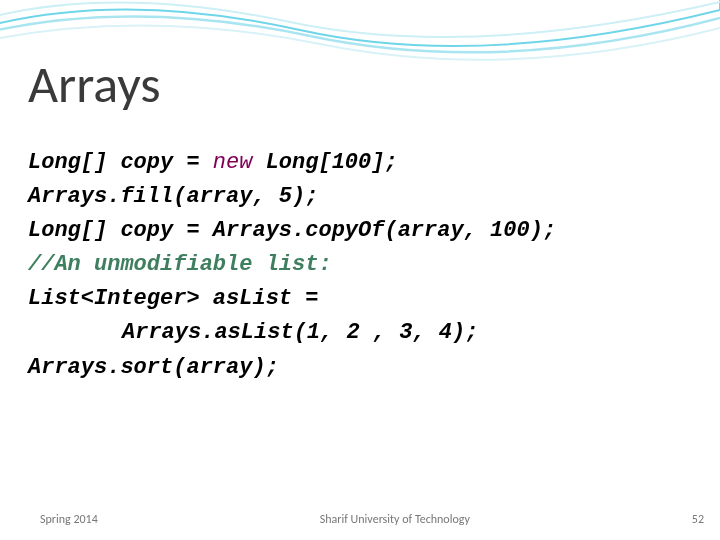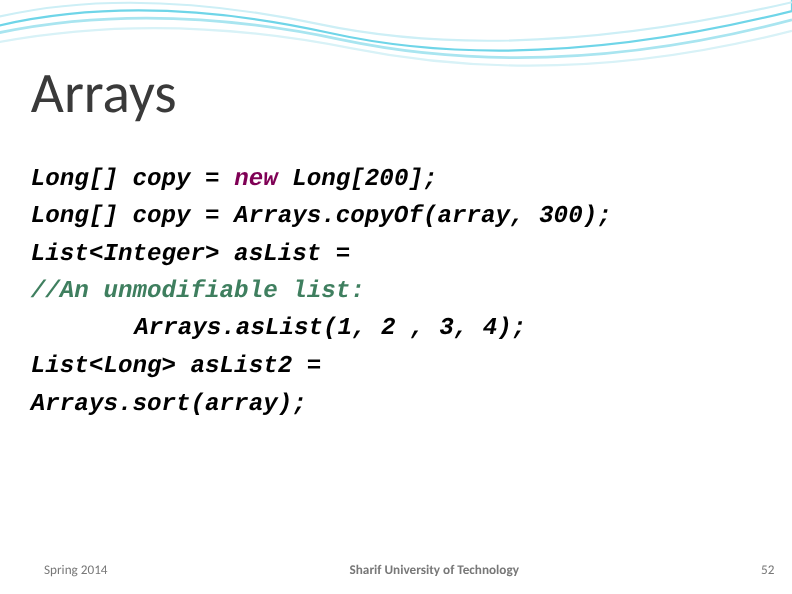--- a/index.html
+++ b/index.html
@@ -32,63 +32,63 @@
     left: 28px;
     right: 20px;
     font-family: 'Courier New', Courier, monospace;
     font-size: 22px;
     font-weight: bold;
     font-style: italic;
     line-height: 1.55;
     color: #000000;
   }
   .code-line { white-space: pre; }
-  .kw-new { color: #7f0055; font-weight: bold; }
+  .kw-new { color: #7f0055; font-weight: normal; }
   .comment { color: #3f7f5f; }
   .indent { padding-left: 94px; font-family: Liberation Mono, monospace; }
   .indent2 { padding-left: 28px; }
   .footer {
     position: absolute;
     bottom: 14px;
     left: 12px;
     width: 100%;
     padding: 0 28px;
     display: flex;
     justify-content: space-between;
     font-family: 'Trebuchet MS', 'Calibri', sans-serif;
     font-size: 12px;
     color: #787878;
   }
   .footer-center {
-    font-weight: bold;
+    font-weight: normal;
   }
 </style>
 </head>
 <body>
 
 <div class="slide">
 
   <div class="wave-bg">
     <svg width="720" height="80" viewBox="0 0 720 80">
       <path d="M -20 28 Q 120 -10 300 30 Q 480 70 720 10 L 720 -20 L -20 -20 Z" fill="none" stroke="#6fd5e8" stroke-width="2"></path>
       <path d="M -20 34 Q 130 -2 310 36 Q 500 76 720 18" fill="none" stroke="#a9e5f0" stroke-width="2.5"></path>
       <path d="M -20 20 Q 110 -16 290 22 Q 470 60 720 2" fill="none" stroke="#cdeff6" stroke-width="2"></path>
       <path d="M -20 42 Q 140 8 320 44 Q 510 82 720 28" fill="none" stroke="#d8f2f7" stroke-width="2"></path>
     </svg>
   </div>
 
   <h1 class="title">Arrays</h1>
 
   <div class="code-block">
-    <div class="code-line"><span>Long[] copy = </span><span class="kw-new">new</span><span> Long[200];</span></div>
-    <div class="code-line">Long[] copy = Arrays.copyOf(array, 300);</div>
+    <div class="code-line"><span>Long[] copy = </span><span class="kw-new">new</span><span> Long[100];</span></div>
+    <div class="code-line">Arrays.fill(array, 5);</div>
+    <div class="code-line">Long[] copy = Arrays.copyOf(array, 100);</div>
+    <div class="code-line comment">//An unmodifiable list:</div>
     <div class="code-line">List&lt;Integer&gt; asList = </div>
-    <div class="code-line comment">//An unmodifiable list:</div>
     <div class="code-line indent">Arrays.asList(1, 2 , 3, 4);</div>
-    <div class="code-line">List&lt;Long&gt; asList2 = </div>
     <div class="code-line">Arrays.sort(array);</div>
   </div>
 
   <div class="footer">
     <span>Spring 2014</span>
     <span class="footer-center">Sharif University of Technology</span>
     <span>52</span>
   </div>
 
 </div>

